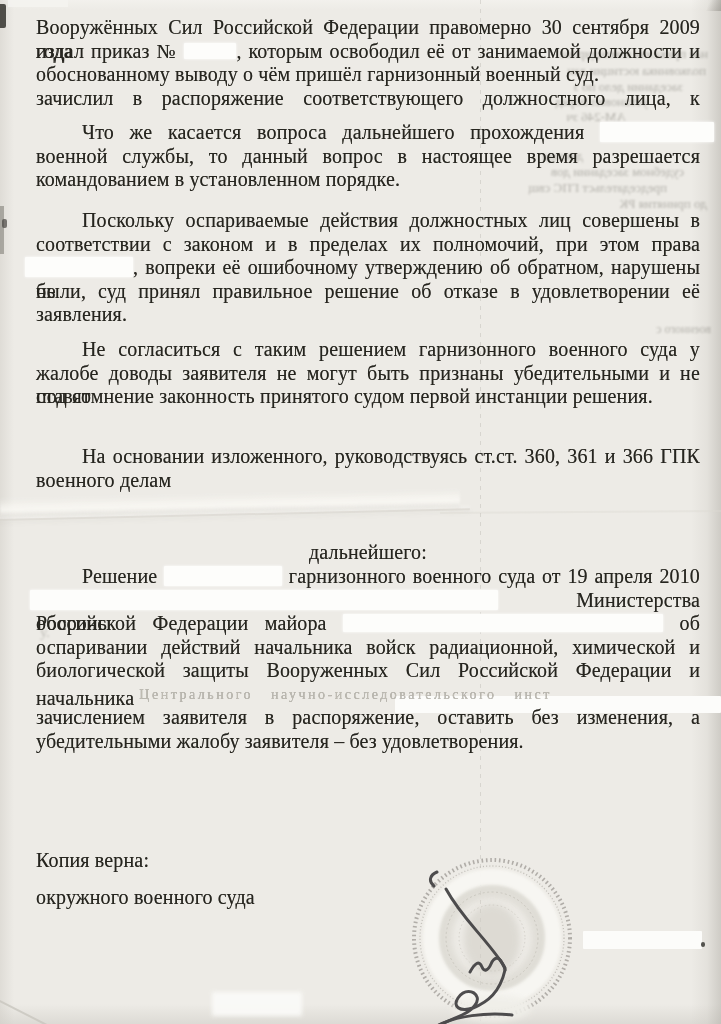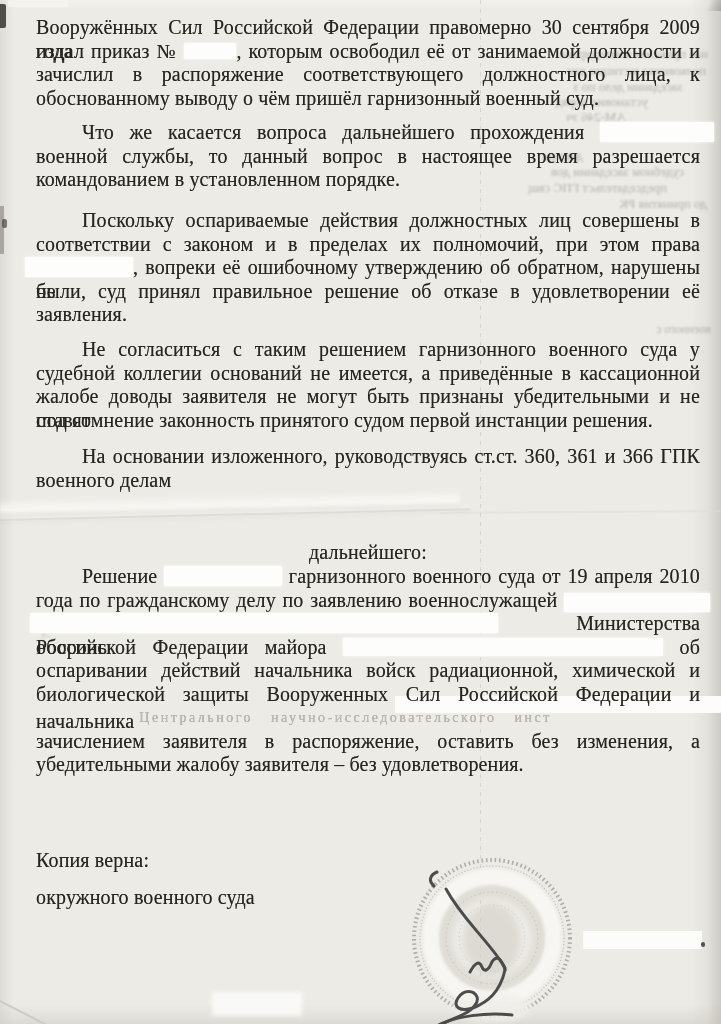--- a/index.html
+++ b/index.html
@@ -97,51 +97,49 @@
   <div id="patch-layer">
       <div class="wbox" style="left: 395px; top: 696px; width: 326px; height: 17px;"></div>
       <div class="wbox" style="left: 583px; top: 931px; width: 119px; height: 18px;"></div>
       <div class="wbox stamp-streak" style="left: 212px; top: 992px; width: 90px; height: 24px;"></div>
     </div>
 
   <div id="doc-body">
       <div class="par" style="top: 16px;">
         <div class="line just">Вооружённых Сил Российской Федерации правомерно 30 сентября 2009 года</div>
         <div class="line just">издал приказ № <span class="redact" style="width: 52px; height: 16px; vertical-align: -1px;"></span>, которым освободил её от занимаемой должности и</div>
+        <div class="line">обоснованному выводу о чём пришёл гарнизонный военный суд.</div>
         <div class="line just">зачислил в распоряжение соответствующего должностного лица, к</div>
-        <div class="line">обоснованному выводу о чём пришёл гарнизонный военный суд.</div>
       </div>
       <div class="par" style="top: 121px;">
         <div class="line just indent">Что же касается вопроса дальнейшего прохождения <span class="redact" style="width: 114px; height: 20px; vertical-align: -3px; margin-right: -14px;"></span></div>
         <div class="line just">военной службы, то данный вопрос в настоящее время разрешается</div>
         <div class="line">командованием в установленном порядке.</div>
       </div>
       <div class="par" style="top: 209px;">
         <div class="line just indent">Поскольку оспариваемые действия должностных лиц совершены в</div>
         <div class="line just">соответствии с законом и в пределах их полномочий, при этом права</div>
         <div class="line just"><span class="redact" style="width: 108px; height: 20px; vertical-align: -3px; margin-left: -11px;"></span>, вопреки её ошибочному утверждению об обратном, нарушены не</div>
         <div class="line just">были, суд принял правильное решение об отказе в удовлетворении её</div>
         <div class="line">заявления.</div>
       </div>
       <div class="par" style="top: 338px;">
         <div class="line just indent">Не согласиться с таким решением гарнизонного военного суда у</div>
-        <div class="line just">судебной коллегии оснований не имеется, а приведённые в кассационной</div>
         <div class="line just">жалобе доводы заявителя не могут быть признаны убедительными и не ставят</div>
         <div class="line">под сомнение законность принятого судом первой инстанции решения.</div>
       </div>
       <div class="par" style="top: 445px;">
         <div class="line just indent">На основании изложенного, руководствуясь ст.ст. 360, 361 и 366 ГПК</div>
         <div class="line">военного делам</div>
       </div>
       <div class="par" style="top: 541px;">
         <div class="line center">дальнейшего:</div>
       </div>
       <div class="par" style="top: 565px;">
         <div class="line just indent">Решение <span class="redact" style="width: 118px; height: 20px; vertical-align: -3px;"></span> гарнизонного военного суда от 19 апреля 2010</div>
-        <div class="line just">года по гражданскому делу по заявлению военнослужащей <span class="redact" style="width: 146px; height: 19px; vertical-align: -5px; margin-right: -10px;"></span></div>
         <div class="line just"><span class="redact" style="width: 468px; height: 20px; vertical-align: -3px; margin-left: -6px;"></span> Министерства обороны</div>
         <div class="line just">Российской Федерации майора <span class="redact" style="width: 320px; height: 18px; vertical-align: -2px;"></span> об</div>
         <div class="line just">оспаривании действий начальника войск радиационной, химической и</div>
         <div class="line just">биологической защиты Вооруженных Сил Российской Федерации и</div>
         <div class="line">начальника <span class="faint" style="width: 480px;">Центрального научно-исследовательского инст</span></div>
         <div class="line just">зачислением заявителя в распоряжение, оставить без изменения, а</div>
         <div class="line">убедительными жалобу заявителя – без удовлетворения.</div>
       </div>
       <div class="par" style="top: 849px;">
         <div class="line">Копия верна:</div>

